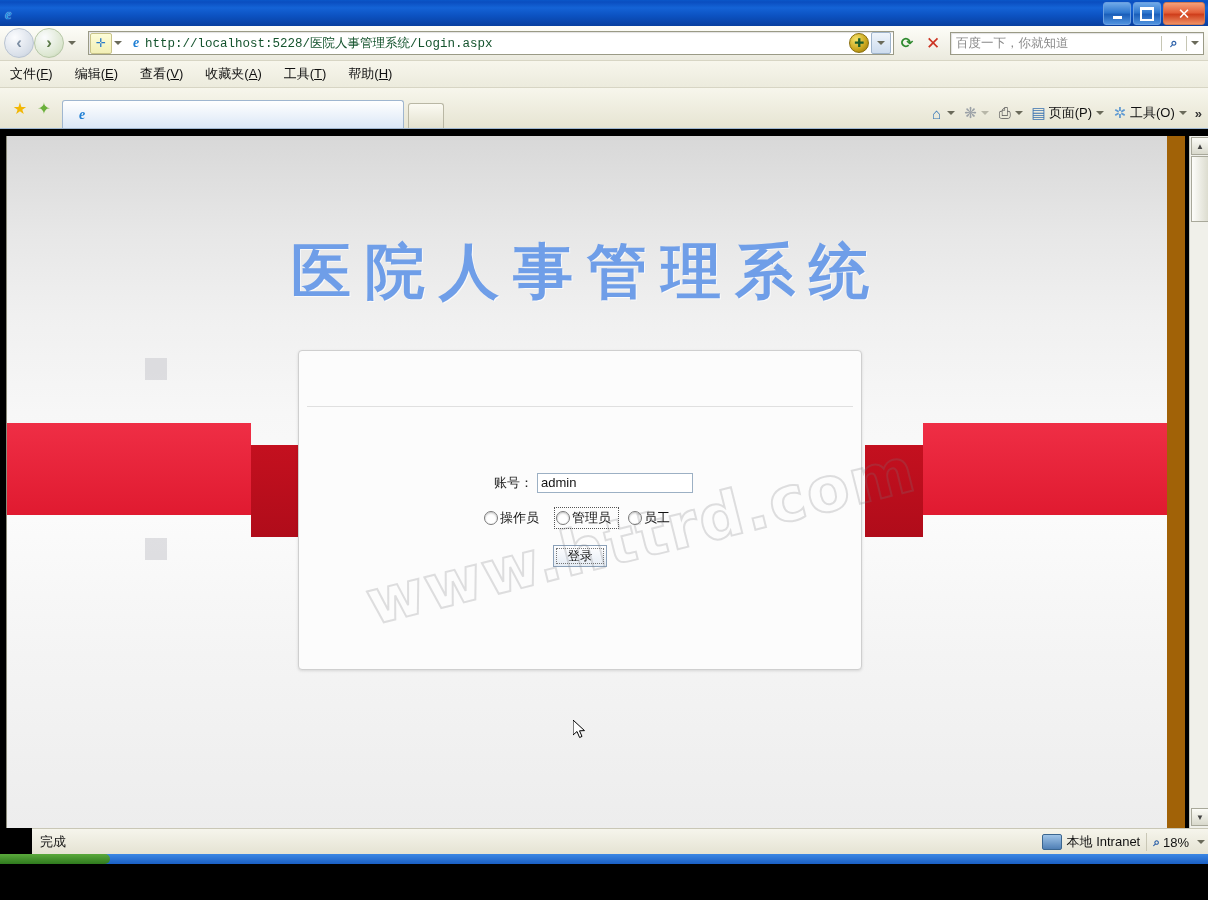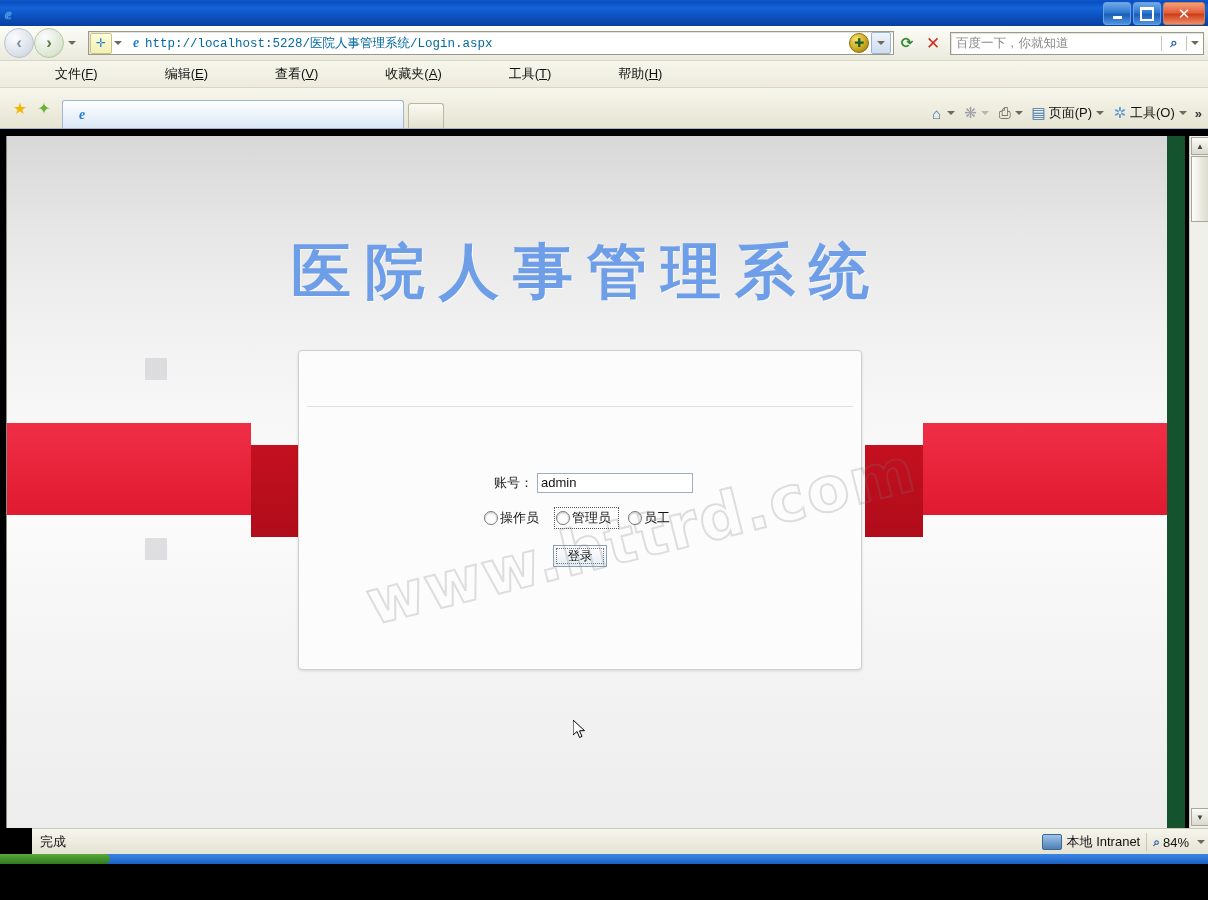--- a/index.html
+++ b/index.html
@@ -35,60 +35,60 @@
   .navbtn.back{background:radial-gradient(circle at 35% 30%,#fbfcfe,#d7dee8 70%,#b9c4d2);border:1px solid #b9c4d2;}
   .navbtn.fwd{background:radial-gradient(circle at 35% 30%,#fbfcfe,#dbe6cf 70%,#b4c9a2);border:1px solid #b7c8a7;color:#5c7a4a;}
   .caret{width:0;height:0;border-left:4px solid transparent;border-right:4px solid transparent;border-top:4px solid #6a6a5a;}
   .navcaret{margin:0 6px 0 4px;}
   .addrbar{flex:1;height:22px;margin-left:6px;background:#fff;border:1px solid #9a9a86;display:flex;align-items:center;
     box-shadow:inset 1px 1px 1px rgba(0,0,0,.12);}
   .secico{width:20px;height:19px;margin:0 2px 0 1px;display:flex;align-items:center;justify-content:center;
     background:linear-gradient(180deg,#fdfdd8,#f2efb6);border:1px solid #c9c48a;border-radius:2px;color:#2a7bc8;font-weight:bold;font-size:12px;}
   .eico{width:18px;display:flex;align-items:center;justify-content:center;font-family:"Liberation Serif",serif;
     font-style:italic;font-weight:bold;color:#1f7fd4;font-size:14px;}
-  .addrtext{font-family:"Liberation Mono","DejaVu Sans Mono",monospace;font-size:12.5px;color:#0369a1;white-space:nowrap;}
+  .addrtext{font-family:"Liberation Mono","DejaVu Sans Mono",monospace;font-size:12.5px;color:#14532d;white-space:nowrap;}
   .ab-right{display:flex;align-items:center;margin-left:auto;padding-right:2px;}
   .globe{width:18px;height:18px;border-radius:50%;
     background:radial-gradient(circle at 35% 30%,#f7e36a,#c8a41c 60%,#8b6f0c);border:1px solid #8b6f0c;
     display:flex;align-items:center;justify-content:center;color:#1a5c2a;font-size:12px;font-weight:bold;line-height:1;}
   .dropbtn{width:18px;height:20px;display:flex;align-items:center;justify-content:center;
     background:linear-gradient(180deg,#eef4fb,#cddcee);border:1px solid #9fb4cb;border-radius:2px;margin-left:2px;}
   .tool-ico{width:26px;height:26px;display:flex;align-items:center;justify-content:center;font-size:15px;font-weight:bold;}
   .refresh{color:#2f8a2f;}
   .stopx{color:#cc3322;font-size:17px;}
   .searchbox{width:252px;height:21px;background:#fff;border:1px solid #9a9a86;display:flex;align-items:center;
     margin-left:4px;box-shadow:inset 1px 1px 1px rgba(0,0,0,.12);}
   .searchbox .ph{flex:1;padding-left:5px;font-size:12.5px;color:#8a8a8a;white-space:nowrap;}
   .searchbox .mag{width:24px;text-align:center;color:#2a5fa8;font-size:13px;font-weight:bold;}
   .searchbox .sep{width:1px;height:15px;background:#c6c6b4;}
   .searchbox .sc{width:16px;display:flex;align-items:center;justify-content:center;}
 
   .menurow{height:26px;display:flex;align-items:center;background:linear-gradient(180deg,#f7f6ec,#ecebdd);
     border-bottom:1px solid #d7d5c4;padding-left:10px;}
-  .menuitem{font-size:13px;color:#111;margin-right:22px;white-space:nowrap;margin-left:45px;}
+  .menuitem{font-size:13px;color:#111;margin-right:22px;white-space:nowrap;}
   .menuitem u{text-decoration:underline;}
 
   .tabrow{height:40px;display:flex;align-items:flex-end;background:linear-gradient(180deg,#f7f6ec,#e6e4d2);
     border-bottom:1px solid #9fb6d0;padding-left:8px;position:relative;}
   .favico{width:24px;height:24px;display:flex;align-items:center;justify-content:center;font-size:16px;margin-bottom:8px;}
   .star{color:#f2b705;}
   .star2{color:#6bb03a;}
   .tab{height:27px;min-width:320px;display:flex;align-items:center;padding:0 10px;margin-left:6px;
     background:linear-gradient(180deg,#ffffff,#dbe7f6);border:1px solid #9fb6d0;border-bottom:none;
     border-radius:3px 3px 0 0;}
   .tab .lbl{font-family:"Liberation Mono","DejaVu Sans Mono",monospace;font-size:12px;color:#111;white-space:nowrap;}
   .newtab{width:34px;height:24px;margin-left:4px;background:linear-gradient(180deg,#fbfaf2,#e3e1cf);
     border:1px solid #b9b7a4;border-bottom:none;border-radius:3px 3px 0 0;}
   .tb-tools{position:absolute;right:6px;bottom:6px;display:flex;align-items:center;gap:2px;}
   .tbi{display:flex;align-items:center;font-size:13px;color:#111;white-space:nowrap;padding:0 2px;}
   .tbi .gi{width:20px;text-align:center;font-size:15px;}
   .chev{font-size:13px;color:#333;font-weight:bold;margin-left:4px;}
 
   
-  #viewport{position:absolute;left:6px;top:136px;width:1178px;height:692px;background:#14532d;overflow:hidden;
+  #viewport{position:absolute;left:6px;top:136px;width:1178px;height:692px;background:#a16207;overflow:hidden;
     border-left:1px solid #8a8a7a;}
   .page{position:absolute;left:0;top:0;width:1160px;height:692px;
     background:linear-gradient(180deg,#d8d8d8 0%,#e7e7e7 14%,#f0f0f0 26%,#f7f7f7 40%,#fbfbfb 55%,#f4f4f4 75%,#ededed 100%);}
   .sitetitle{position:absolute;left:0;top:96px;width:1160px;text-align:center;
     font-family:"DejaVu Sans","Liberation Sans",sans-serif;font-weight:bold;font-size:60px;color:#6f9ee8;
     letter-spacing:14px;text-shadow:1px 1px 0 rgba(255,255,255,.7);}
   .ribbon{position:absolute;top:287px;height:92px;}
   .ribbon .main{position:absolute;top:0;height:92px;background:linear-gradient(180deg,#ef2e45,#e01a30);}
   .ribbon .fold{position:absolute;top:22px;height:92px;width:58px;background:linear-gradient(180deg,#c4101f,#b00c1a);}
   #ribbon-left{left:0;width:300px;}
@@ -308,21 +308,21 @@
     <div class="sb-arrow bot">▼</div>
   </div>
 
   <div class="statusbar">
     <div class="st-text">完成</div>
     <div class="st-zone">
       <div class="pcico"></div>
       <div class="st-text" style="padding-left:0">本地 Intranet</div>
       <div class="st-sep"></div>
       <div class="zoomico">⌕</div>
-      <div class="st-text" style="padding-left:0">84%</div>
+      <div class="st-text" style="padding-left:0">18%</div>
       <span class="caret" style="margin-left:8px"></span>
       <div class="grip"></div>
     </div>
   </div>
 
   <div class="taskbar">
     <div class="tb-start"></div>
   </div>
 </div>
 

